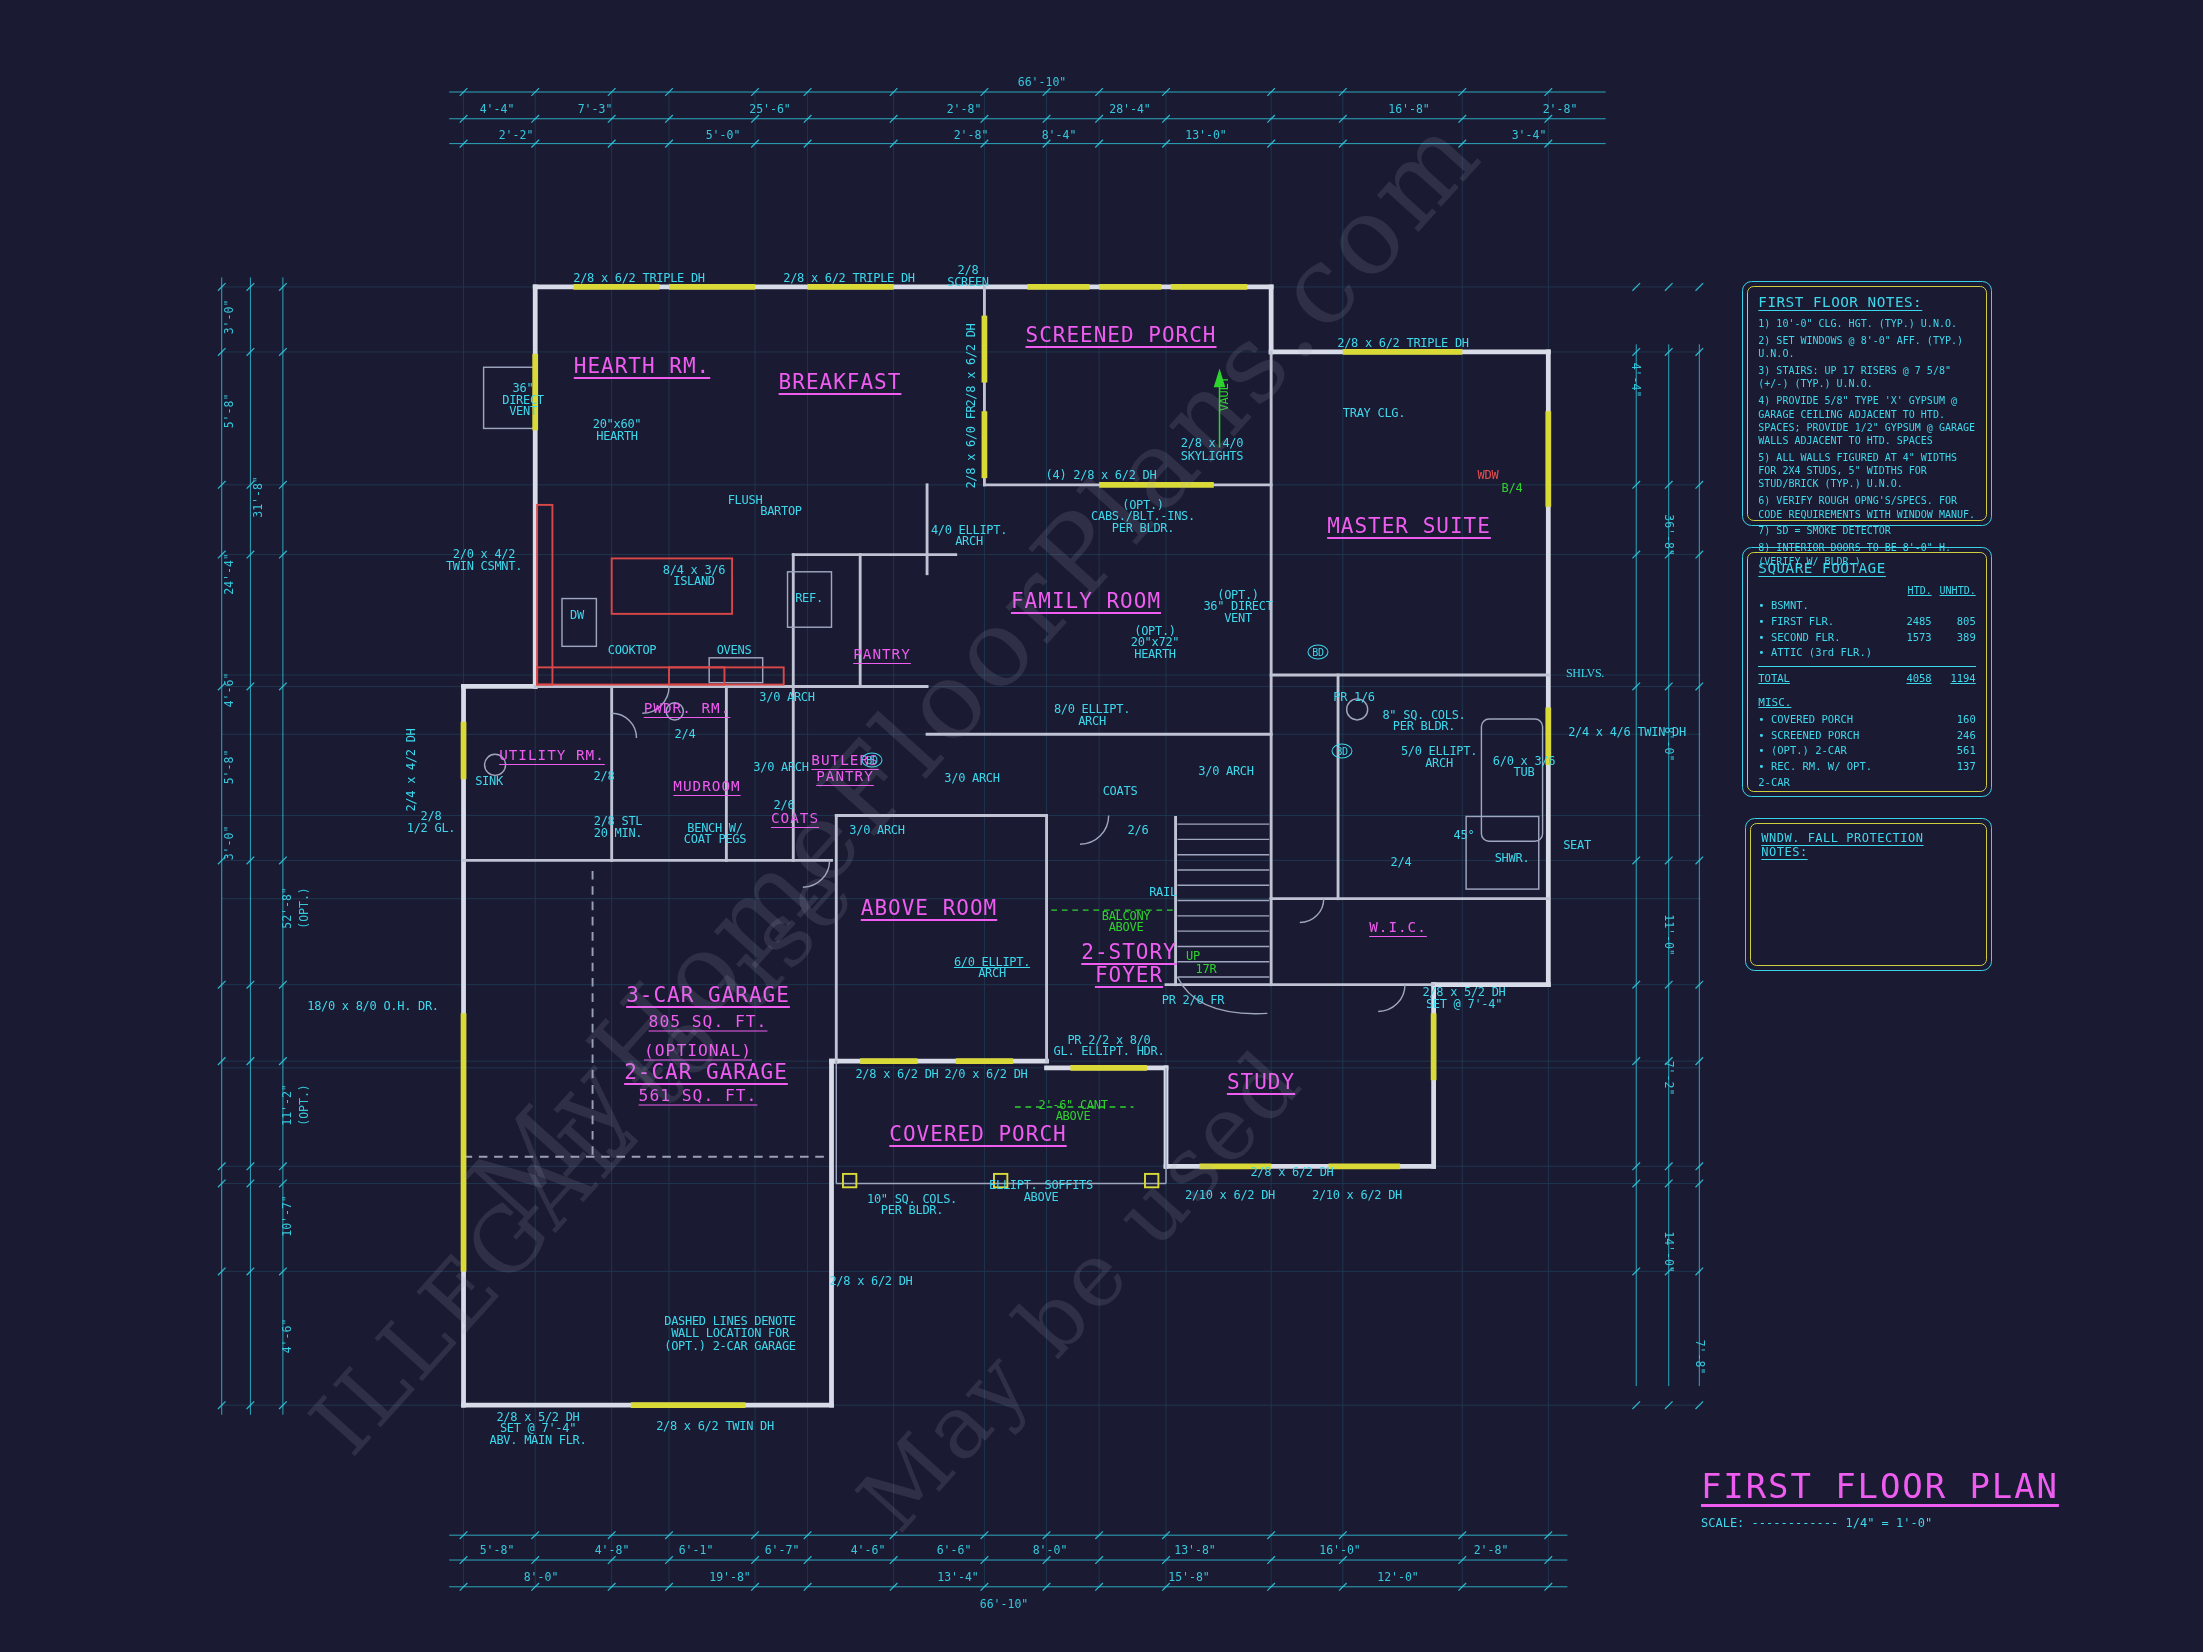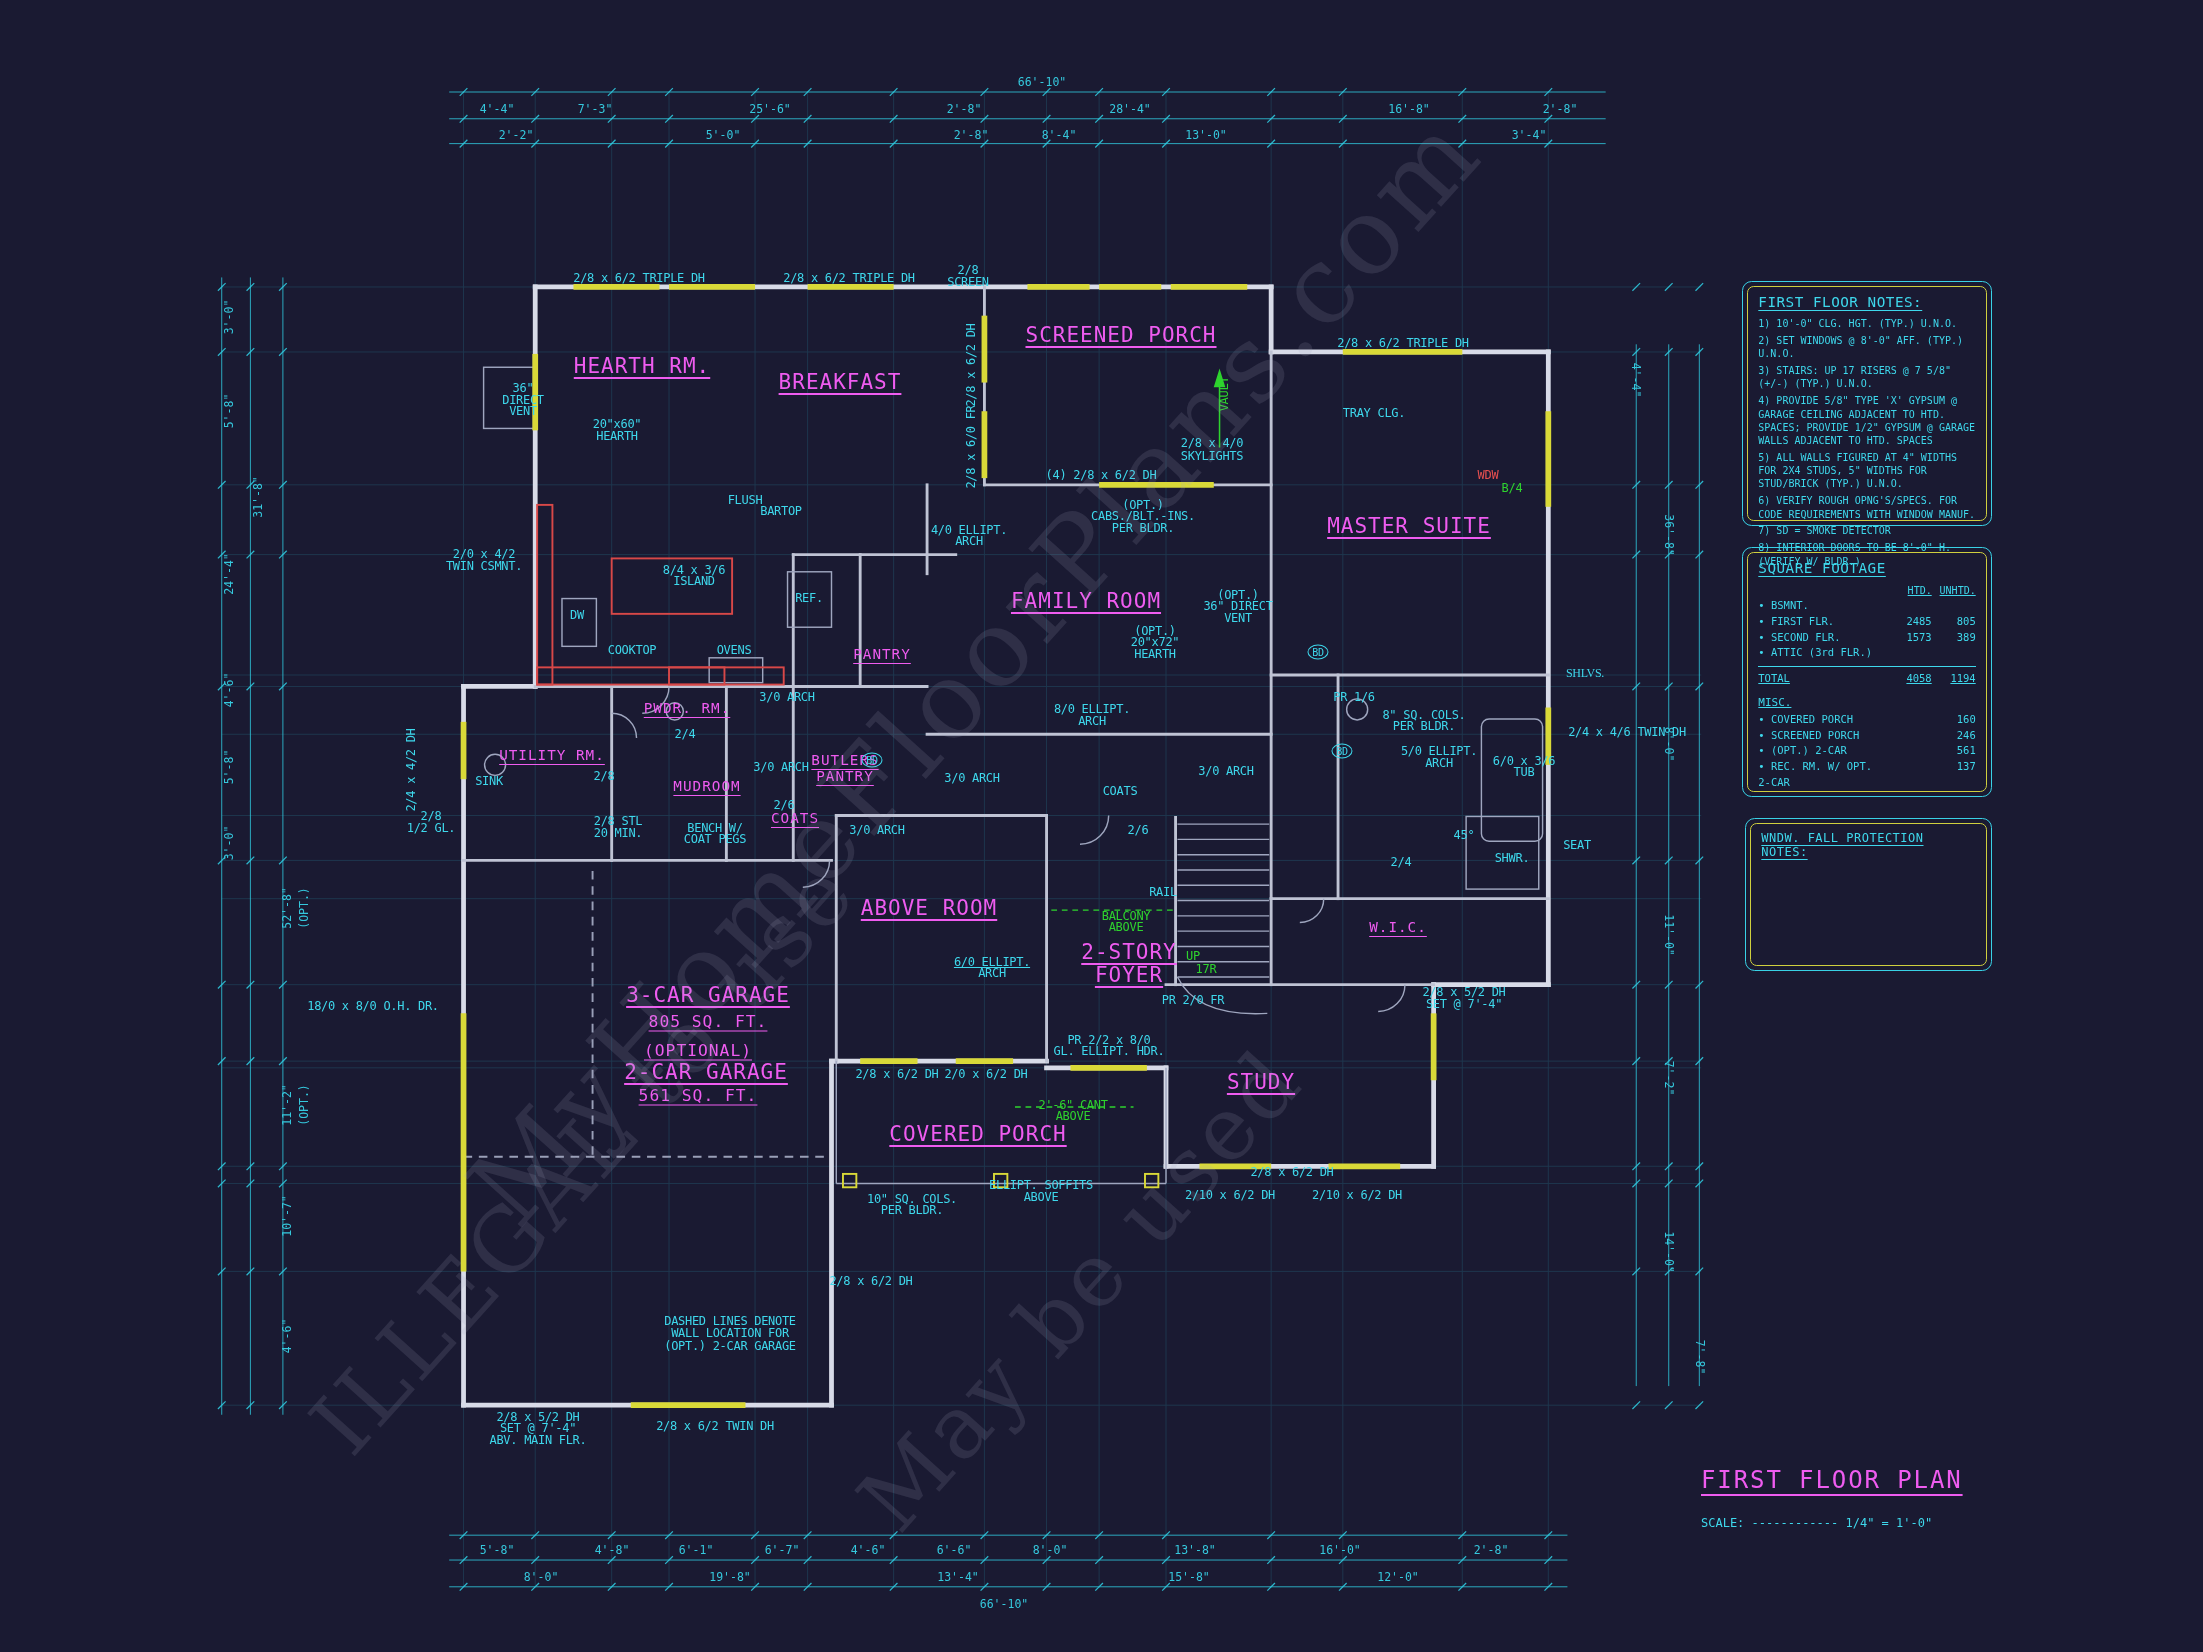--- a/index.html
+++ b/index.html
@@ -24,21 +24,21 @@
   .panel-inner{border:1.4px solid #cfcf3e;border-radius:6.7px;padding:7.6px 10.5px;height:100%;box-sizing:border-box;
       color:var(--cyan);}
   .panel-title{font-size:14.3px;text-decoration:underline;text-underline-offset:2.9px;margin-bottom:6.7px;letter-spacing:0.5px;}
   .note-item{font-size:10px;line-height:1.32;margin-bottom:3.8px;}
   .sq-row{display:grid;grid-template-columns:1fr 44px 44px;font-size:10.5px;line-height:1.5;}
   .sq-row span:nth-child(2),.sq-row span:nth-child(3){text-align:right;}
   .sq-head{text-decoration:underline;font-size:10px;}
   .sq-total{margin-top:4.8px;border-top:1px solid var(--cyan);padding-top:3.8px;text-decoration:underline;}
   .misc-title{margin-top:9.6px;text-decoration:underline;font-size:11px;margin-bottom:2.9px;}
   .fall-body{font-size:10px;line-height:1.38;}
-  .title-main{position:absolute;left:1701px;top:1466px;font-size:24px;color:var(--mag);
+  .title-main{position:absolute;left:1701px;top:1466px;font-size:34px;color:var(--mag);
       text-decoration:underline;text-underline-offset:5.7px;letter-spacing:1.9px;}
   .title-scale{position:absolute;left:1701px;top:1516px;font-size:12px;color:var(--cyan);}
 </style>
 </head>
 <body>
 
 <div id="canvas">
 
   <svg id="plan-svg" width="2203" height="1653" viewBox="0 0 2305 1729">
       <g stroke="#2fc9de" stroke-width="1" opacity="0.16">

